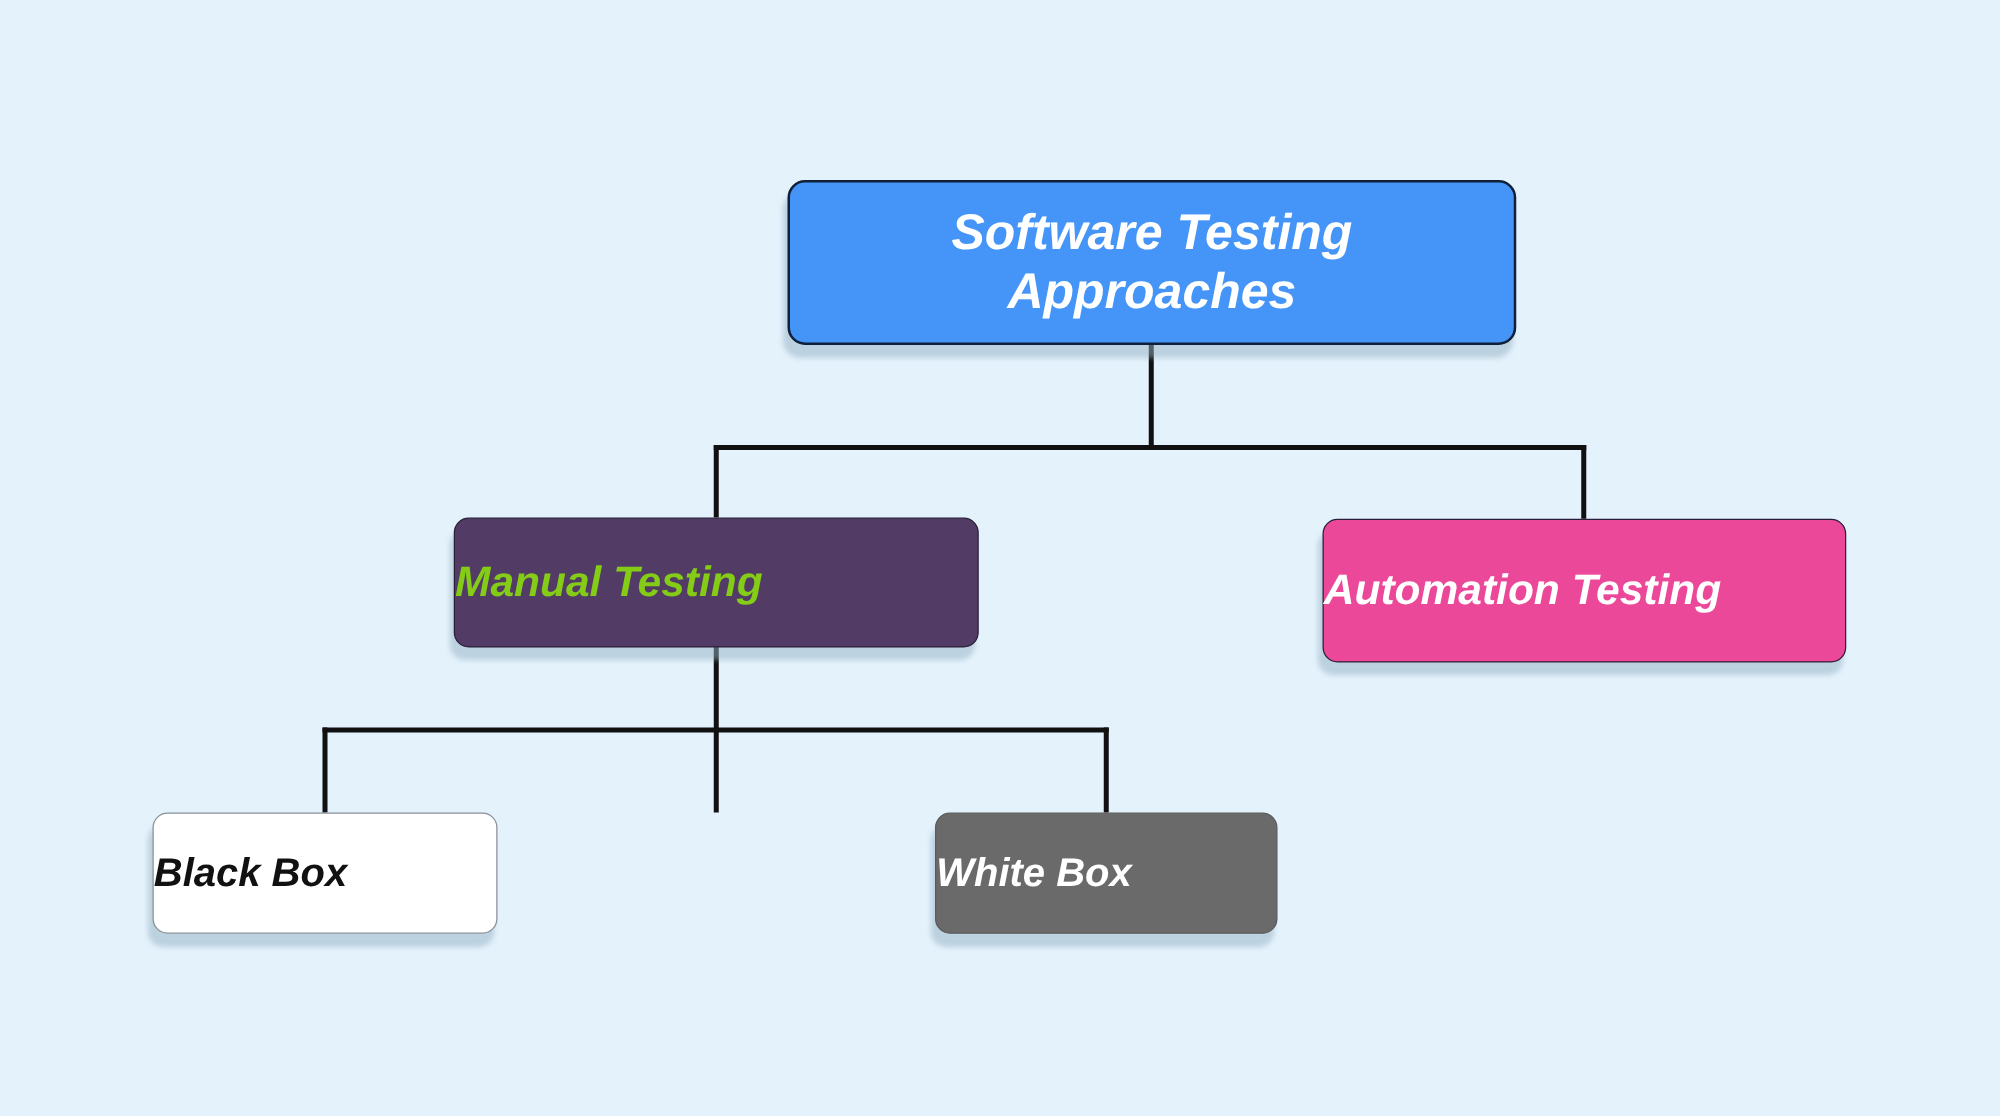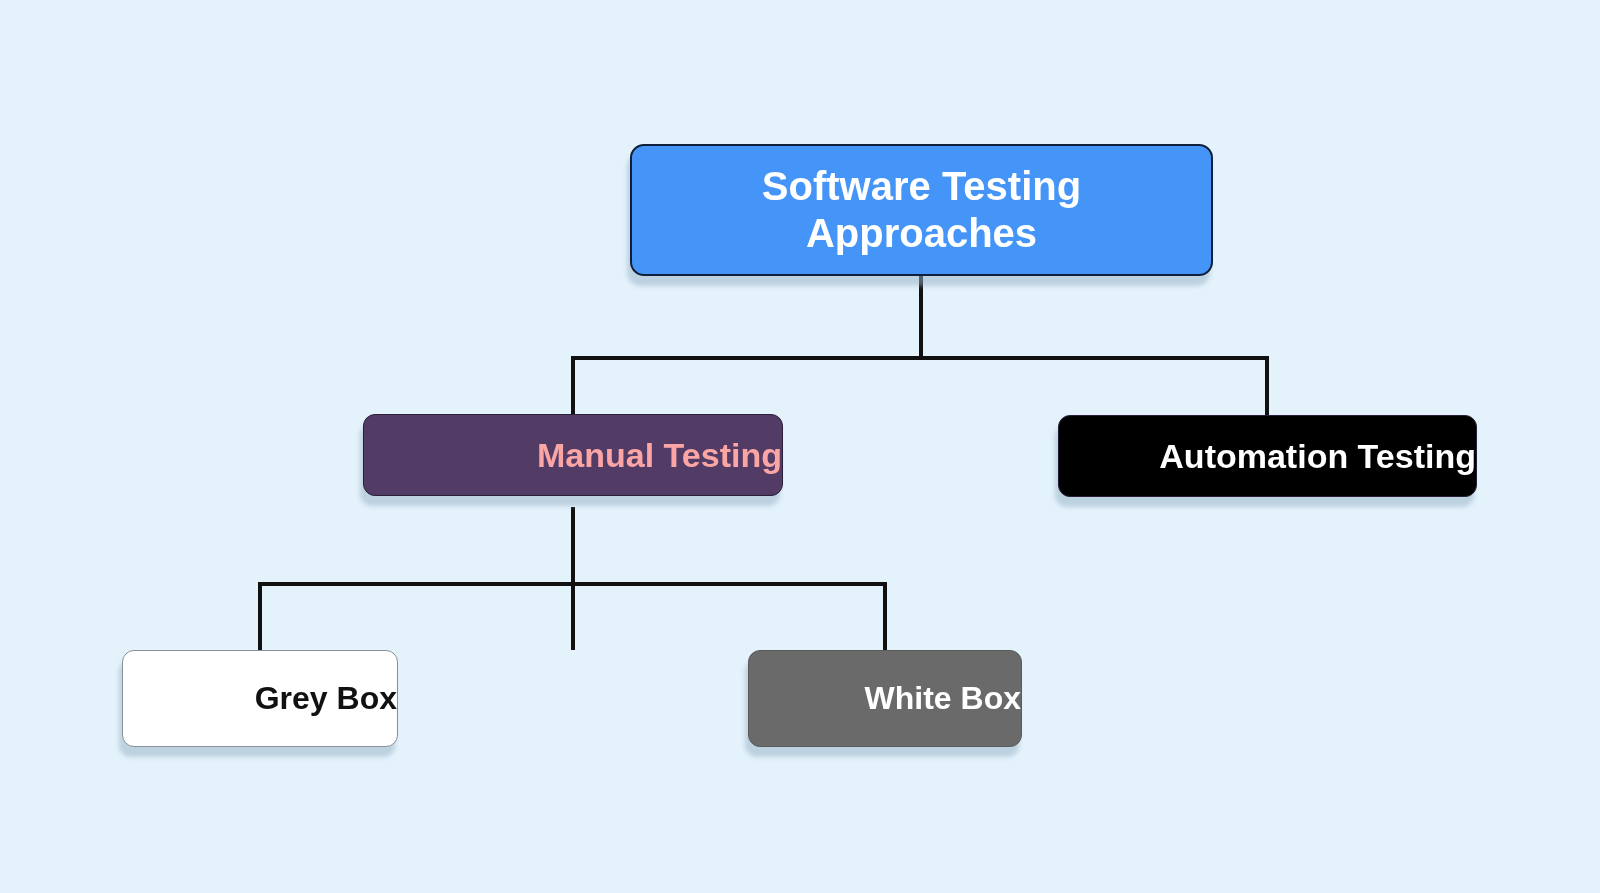--- a/index.html
+++ b/index.html
@@ -12,49 +12,50 @@
     position: relative;
     width: 1600px;
     height: 893px;
     background: #e4f2fc;
     overflow: hidden;
   }
   .node {
     position: absolute;
     display: flex;
     align-items: center;
-    justify-content: flex-end;
+    justify-content: flex-start;
     text-align: center;
     font-weight: 700;
     box-sizing: border-box;
     box-shadow: -3px 10px 4px rgba(150, 178, 196, 0.50);
+    font-style: italic;
   }
   .node .label { display: block; }
 
   .node-root {
     left: 630px; top: 144px; width: 583px; height: 132px;
     background: #4495f7;
     border: 2px solid #10203a;
     border-radius: 14px;
     color: #ffffff;
     font-size: 40px;
     line-height: 1.17;
     padding: 0 30px;
   }
   .node-manual {
-    left: 363px; top: 414px; width: 420px; height: 82px;
+    left: 363px; top: 414px; width: 420px; height: 104px;
     background: #523c66;
     border: 1.5px solid #2a1f38;
     border-radius: 12px;
-    color: #fca5a5;
+    color: #84cc16;
     font-size: 34px;
   }
   .node-automation {
-    left: 1058px; top: 415px; width: 419px; height: 82px;
-    background: #000000;
+    left: 1058px; top: 415px; width: 419px; height: 115px;
+    background: #ec4899;
     border: 1.5px solid #2a1f38;
     border-radius: 12px;
     color: #ffffff;
     font-size: 34px;
   }
   .node-white {
     left: 122px; top: 650px; width: 276px; height: 97px;
     background: #ffffff;
     border: 1.5px solid #8a9097;
     border-radius: 12px;
@@ -113,21 +114,21 @@
 
   <div class="node node-manual">
     <span class="label">Manual Testing</span>
   </div>
 
   <div class="node node-automation">
     <span class="label">Automation Testing</span>
   </div>
 
   <div class="node node-white">
-    <span class="label">Grey Box</span>
+    <span class="label">Black Box</span>
   </div>
 
 
   <div class="node node-grey">
     <span class="label">White Box</span>
   </div>
 
 </div>
 
 </body></html>

